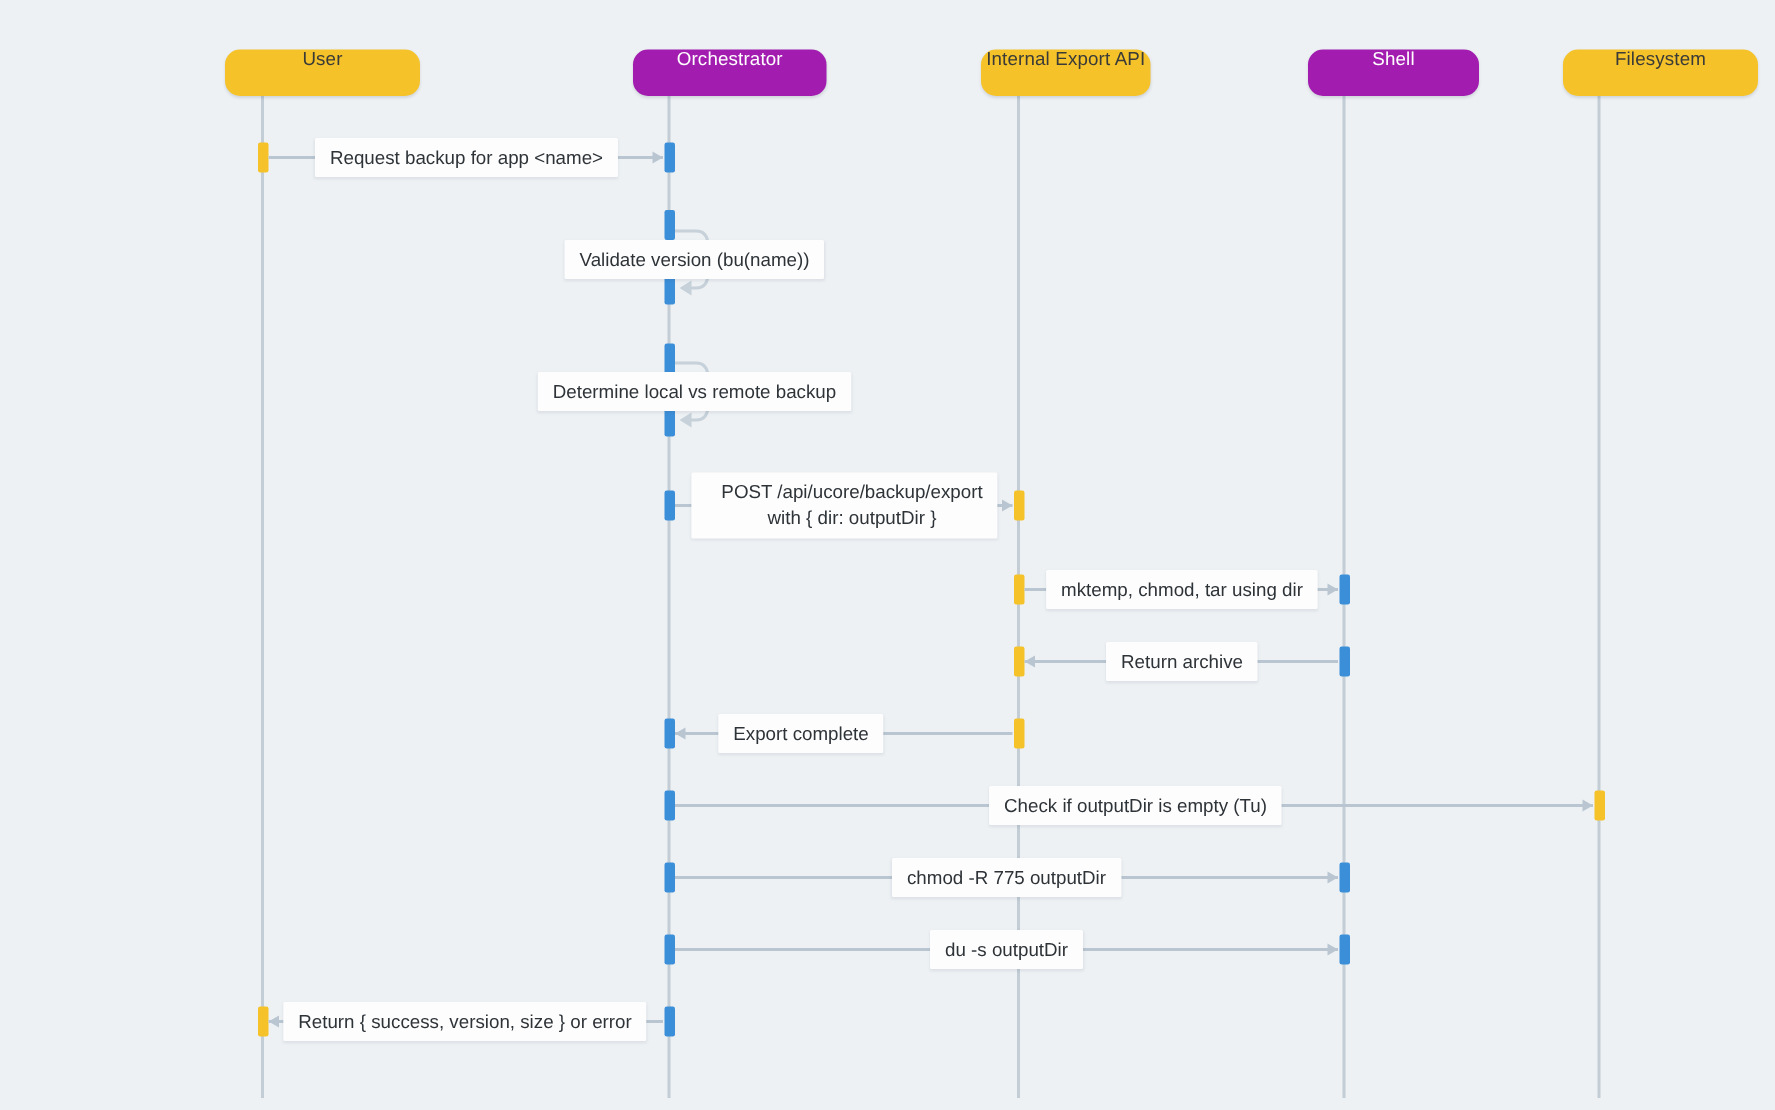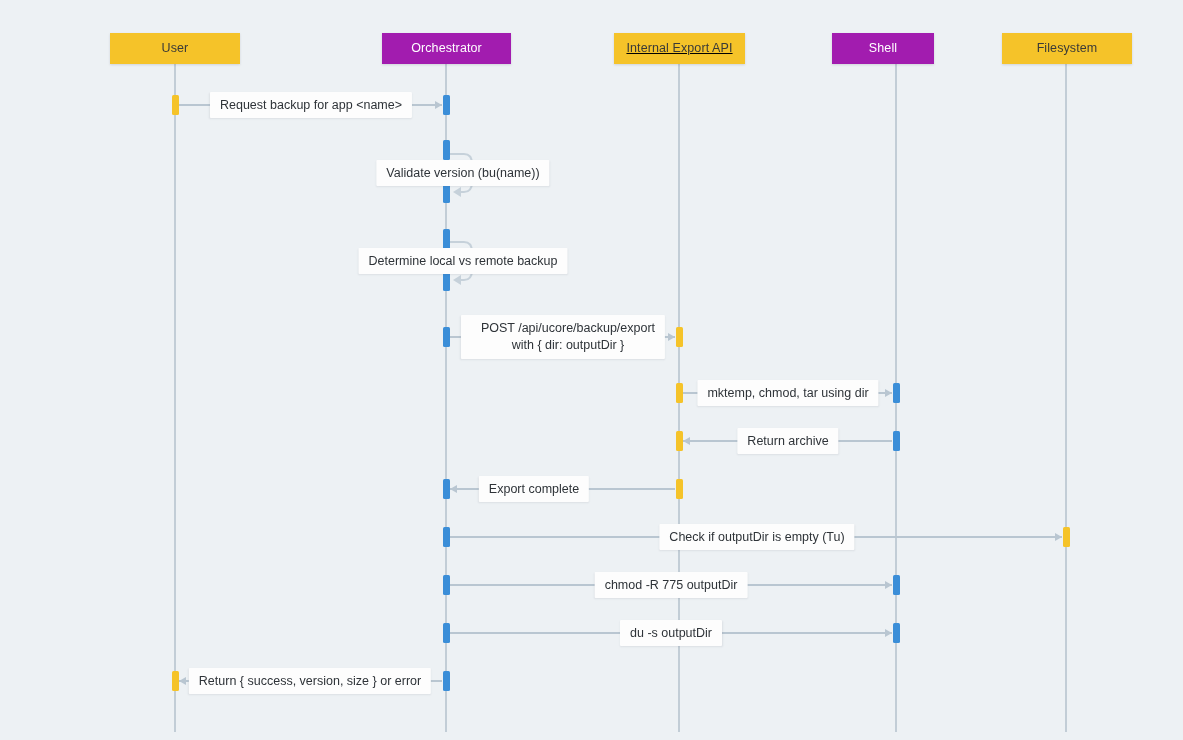--- a/index.html
+++ b/index.html
@@ -18,25 +18,25 @@
   
   .lifeline-line {
     position: absolute;
     width: 2px;
     background: #c2cdd6;
   }
   
   .actor-box {
     position: absolute;
     height: 31px;
-    border-radius: 0;
+    border-radius: 10px;
     display: flex;
-    align-items: center;
     justify-content: center;
     box-shadow: 0 1px 2px rgba(60,70,85,0.16);
+    margin-left: 40px;
   }
   .actor-box.yellow { background: #f5c329; }
   .actor-box.blue   { background: #a21caf; }
   .actor-label {
     font-size: 12.5px;
     line-height: 1;
     white-space: nowrap;
     letter-spacing: 0.1px;
   }
   .actor-box.yellow .actor-label { color: #3a3a38; }
@@ -170,23 +170,23 @@
       <div class="msg-label" style="left: 671px; top: 633px;">du -s outputDir</div>
       <div class="msg-label" style="left: 310px; top: 681px;">Return { success, version, size } or error</div>
     </div>
   <div id="actors-layer">
       <div class="actor-box yellow" style="left: 110px; top: 33px; width: 130px;">
         <span class="actor-label">User</span>
       </div>
       <div class="actor-box blue" style="left: 382px; top: 33px; width: 129px;">
         <span class="actor-label">Orchestrator</span>
       </div>
-      <div class="actor-box yellow" style="left: 614px; top: 33px; width: 131px; text-decoration: underline;">
+      <div class="actor-box yellow" style="left: 614px; top: 33px; width: 113px;">
         <span class="actor-label">Internal Export API</span>
       </div>
-      <div class="actor-box blue" style="left: 832px; top: 33px; width: 102px;">
+      <div class="actor-box blue" style="left: 832px; top: 33px; width: 114px;">
         <span class="actor-label">Shell</span>
       </div>
       <div class="actor-box yellow" style="left: 1002px; top: 33px; width: 130px;">
         <span class="actor-label">Filesystem</span>
       </div>
     </div>
 </div>
 
 </body></html>

